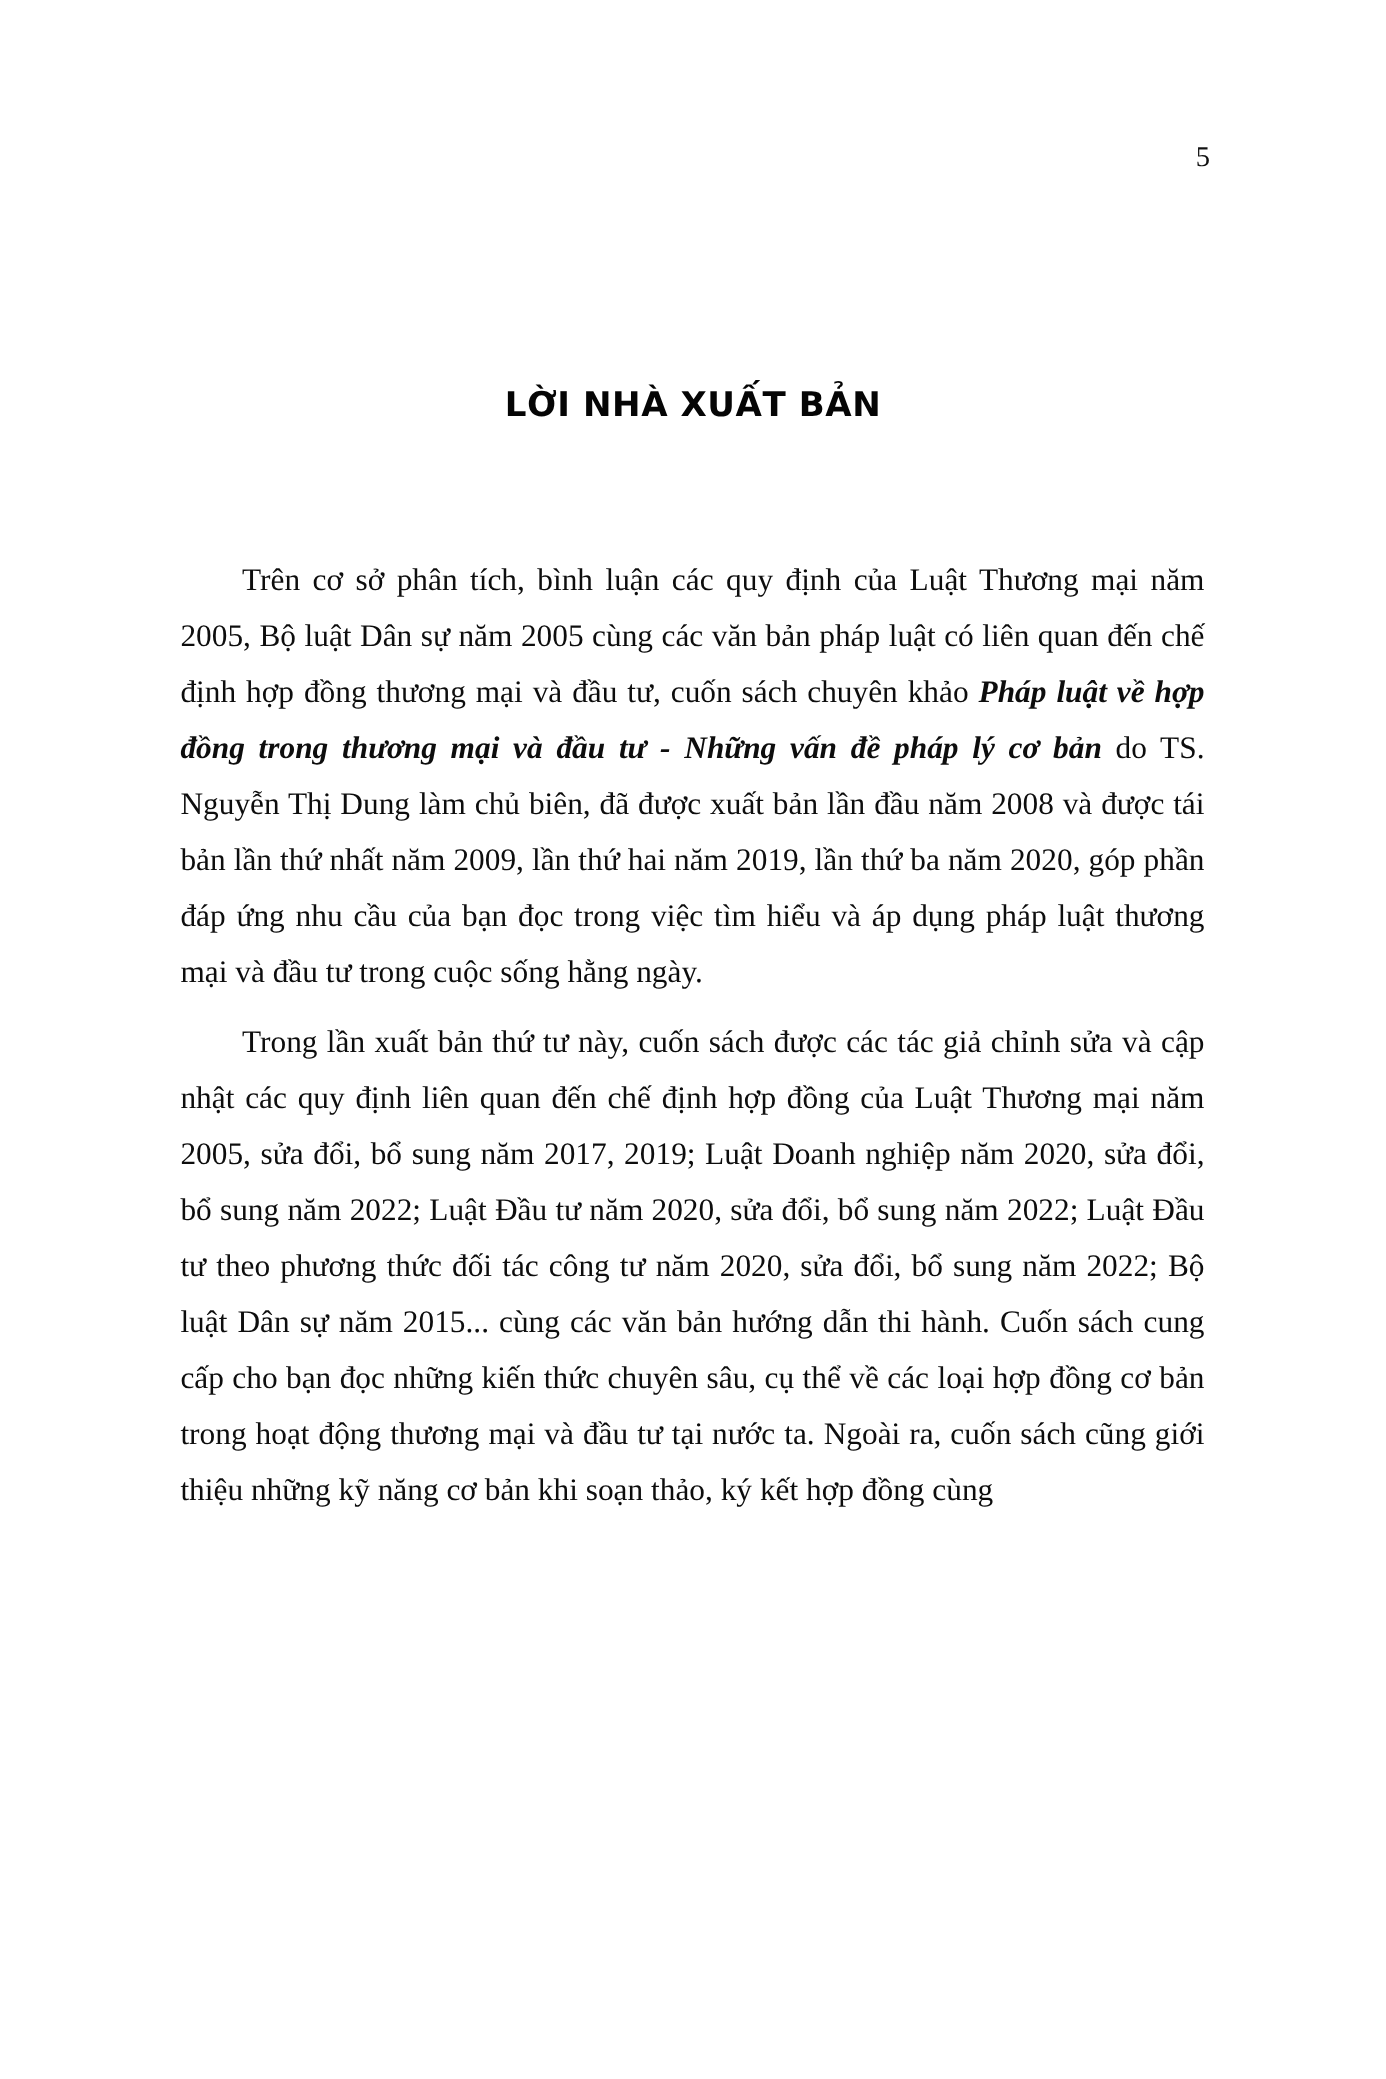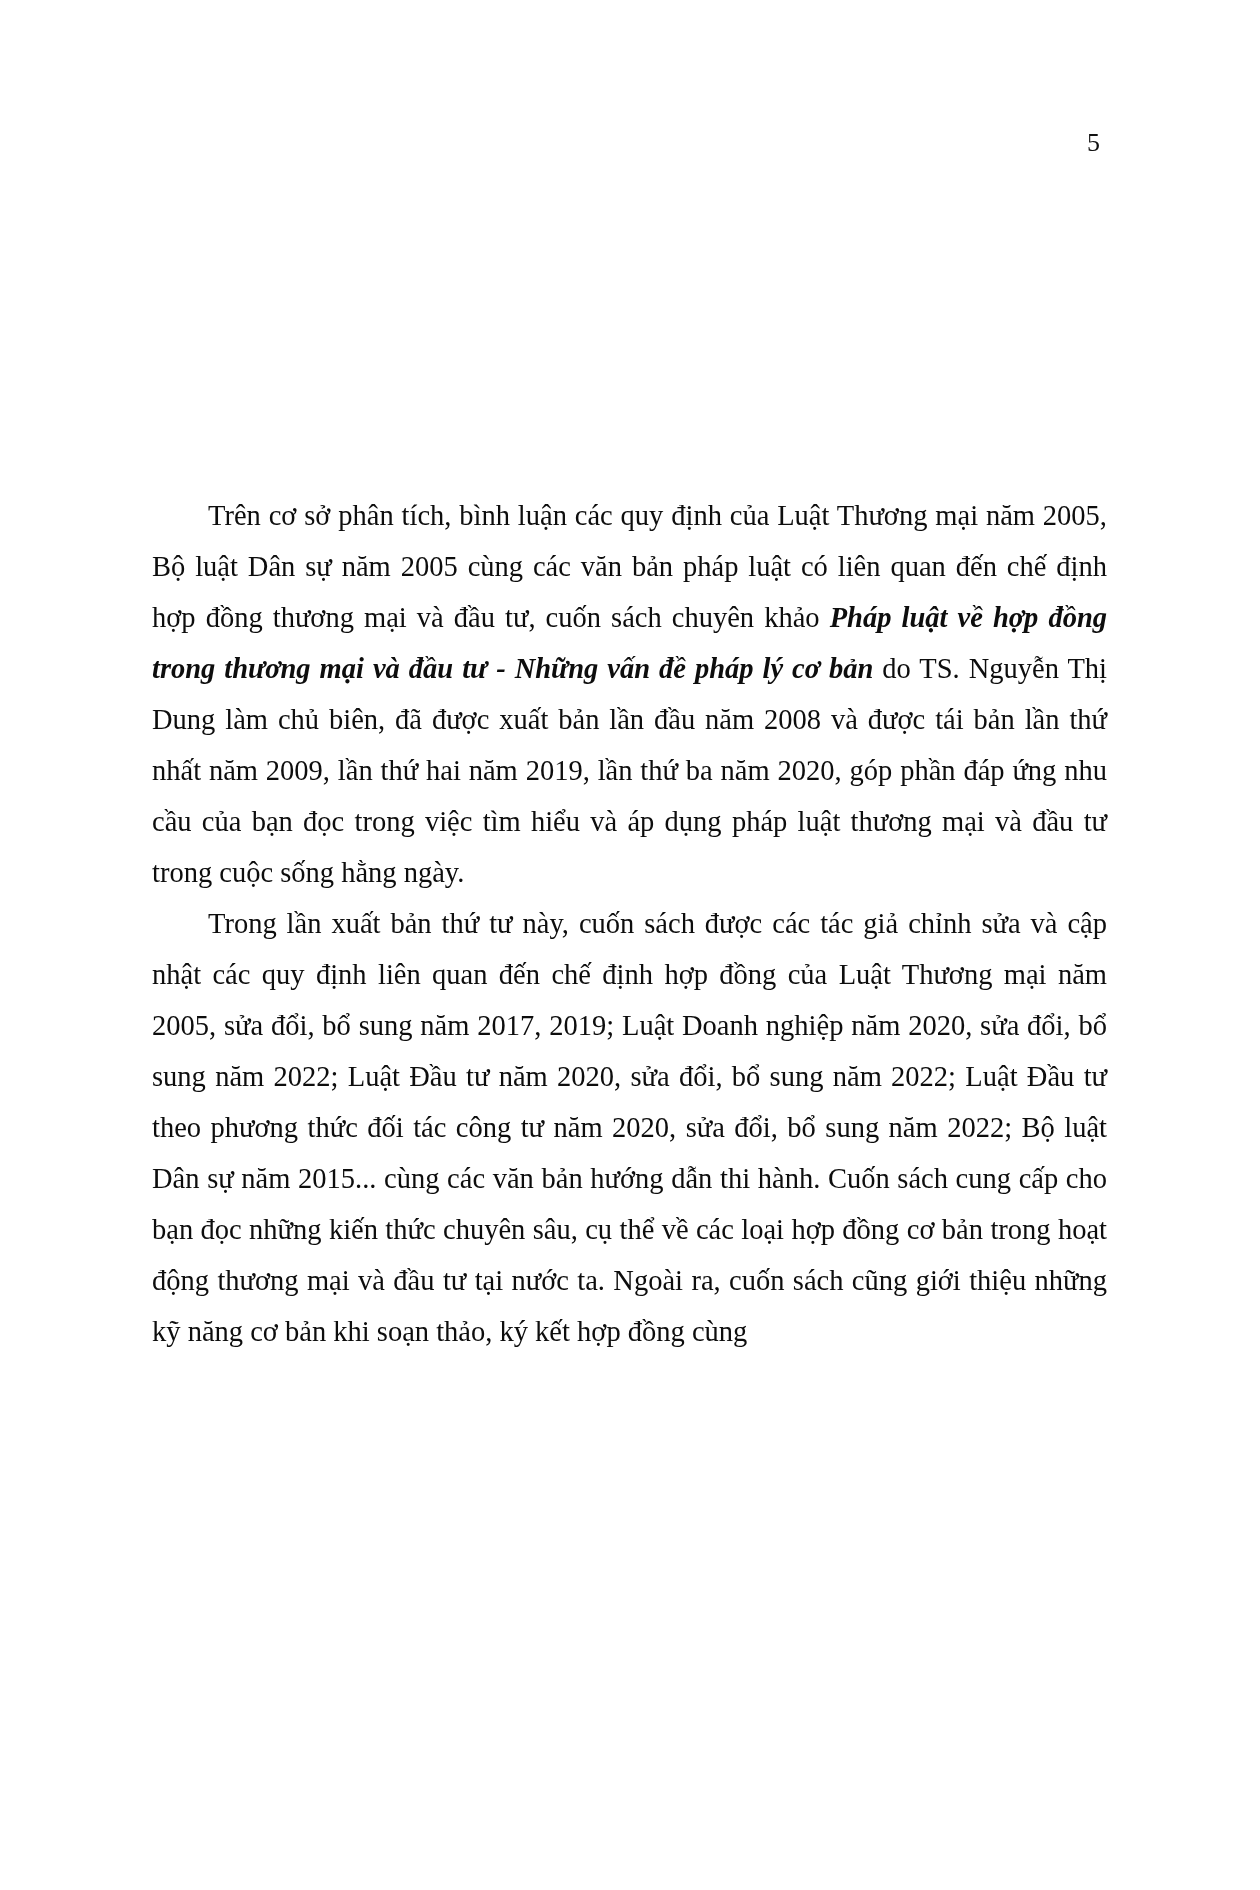--- a/index.html
+++ b/index.html
@@ -43,37 +43,38 @@
     left: 152px;
     width: 955px;
     font-family: "Liberation Serif", serif;
     font-size: 28.5px;
     line-height: 51px;
     text-align: justify;
     text-justify: inter-word;
     color: #0d0d0d;
   }
   .body-text p {
-    margin: 0;
+    margin: 12px;
     text-indent: 56px;
   }
   .body-text p + p {
     margin-top: 0px;
   }
   .book-title {
     font-weight: bold;
     font-style: italic;
   }
 </style>
 </head>
 <body>
 
 <div class="page">
 
   <div class="page-number">5</div>
 
+  <div class="doc-title">LỜI NHÀ XUẤT BẢN</div>
 
   <div class="body-text">
     <p><span>Trên cơ sở phân tích, bình luận các quy định của Luật Thương mại năm 2005, Bộ luật Dân sự năm 2005 cùng các văn bản pháp luật có liên quan đến chế định hợp đồng thương mại và đầu tư, cuốn sách chuyên khảo </span><span class="book-title">Pháp luật về hợp đồng trong thương mại và đầu tư - Những vấn đề pháp lý cơ bản</span><span> do TS. Nguyễn Thị Dung làm chủ biên, đã được xuất bản lần đầu năm 2008 và được tái bản lần thứ nhất năm 2009, lần thứ hai năm 2019, lần thứ ba năm 2020, góp phần đáp ứng nhu cầu của bạn đọc trong việc tìm hiểu và áp dụng pháp luật thương mại và đầu tư trong cuộc sống hằng ngày.</span></p>
     <p>Trong lần xuất bản thứ tư này, cuốn sách được các tác giả chỉnh sửa và cập nhật các quy định liên quan đến chế định hợp đồng của Luật Thương mại năm 2005, sửa đổi, bổ sung năm 2017, 2019; Luật Doanh nghiệp năm 2020, sửa đổi, bổ sung năm 2022; Luật Đầu tư năm 2020, sửa đổi, bổ sung năm 2022; Luật Đầu tư theo phương thức đối tác công tư năm 2020, sửa đổi, bổ sung năm 2022; Bộ luật Dân sự năm 2015... cùng các văn bản hướng dẫn thi hành. Cuốn sách cung cấp cho bạn đọc những kiến thức chuyên sâu, cụ thể về các loại hợp đồng cơ bản trong hoạt động thương mại và đầu tư tại nước ta. Ngoài ra, cuốn sách cũng giới thiệu những kỹ năng cơ bản khi soạn thảo, ký kết hợp đồng cùng</p>
   </div>
 
 </div>
 
 </body></html>

